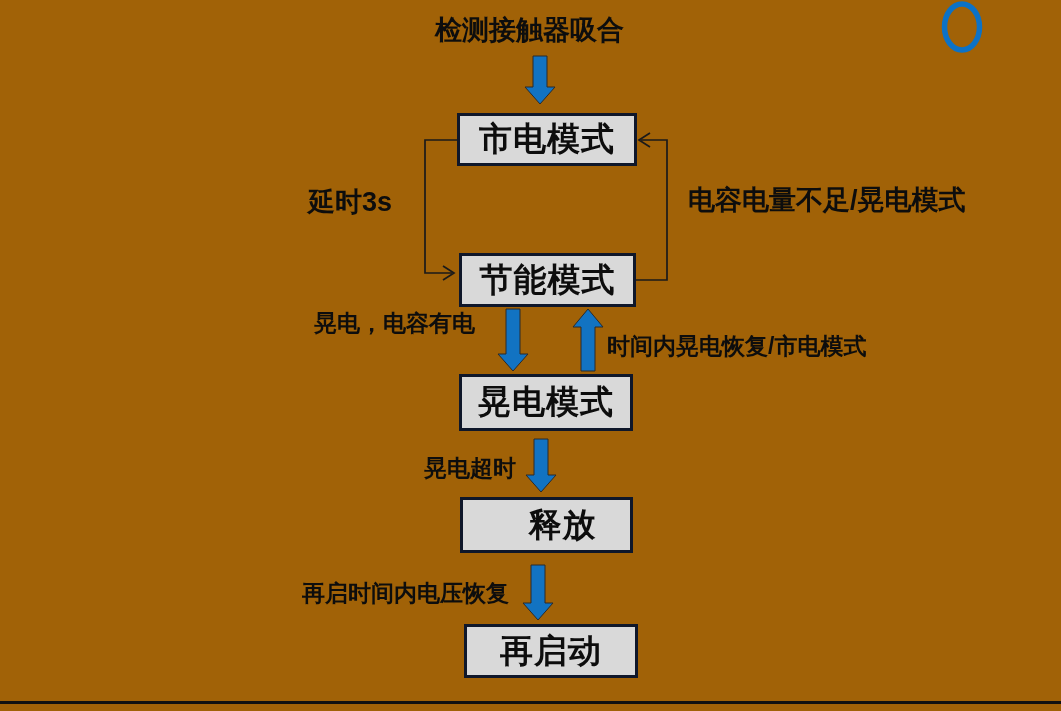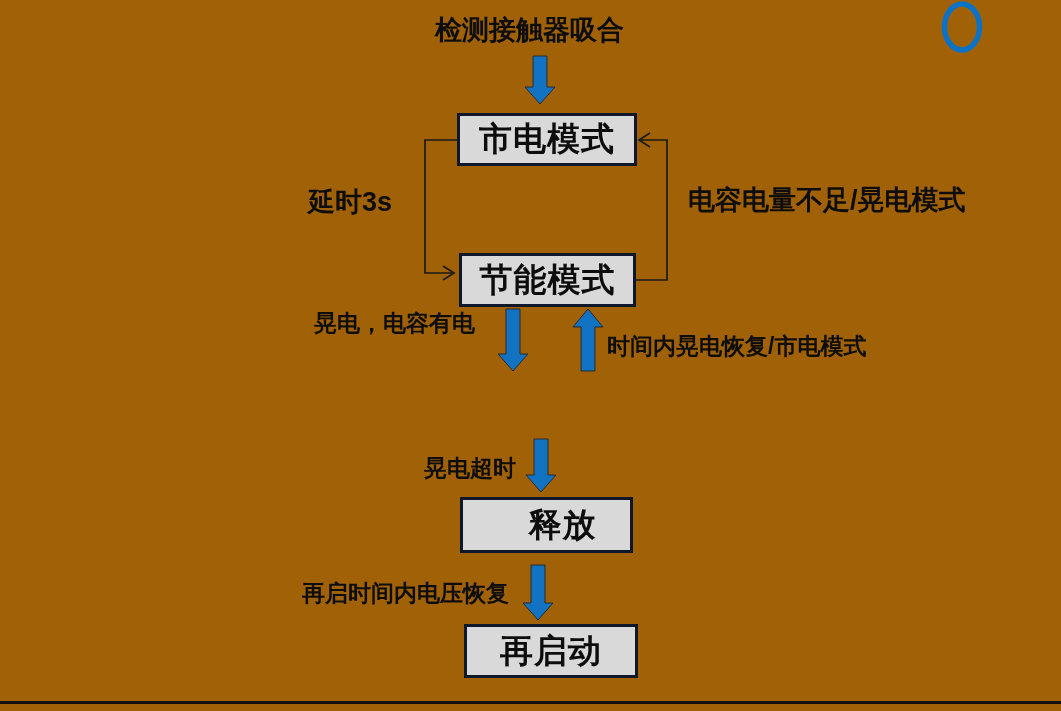--- a/index.html
+++ b/index.html
@@ -42,20 +42,23 @@
   </svg>
 
   <div class="title" style="left:435px;top:12px;">检测接触器吸合</div>
 
   <div class="node" style="left:457px;top:113px;width:180px;height:53px;">
     <span>市电模式</span>
   </div>
   <div class="node" style="left:459px;top:253px;width:177px;height:54px;">
     <span>节能模式</span>
   </div>
+  <div class="node" style="left:459px;top:374px;width:174px;height:57px;">
+    <span>晃电模式</span>
+  </div>
   <div class="node" style="left:460px;top:497px;width:173px;height:56px;padding-left:32px;">
     <span>释放</span>
   </div>
   <div class="node" style="left:464px;top:624px;width:174px;height:54px;">
     <span>再启动</span>
   </div>
 
   <div class="lbl lbl-md" style="left:308px;top:184px;">延时3s</div>
   <div class="lbl lbl-md" style="left:688px;top:182px;">电容电量不足/晃电模式</div>
   <div class="lbl lbl-sm" style="left:314px;top:308px;">晃电，电容有电</div>

